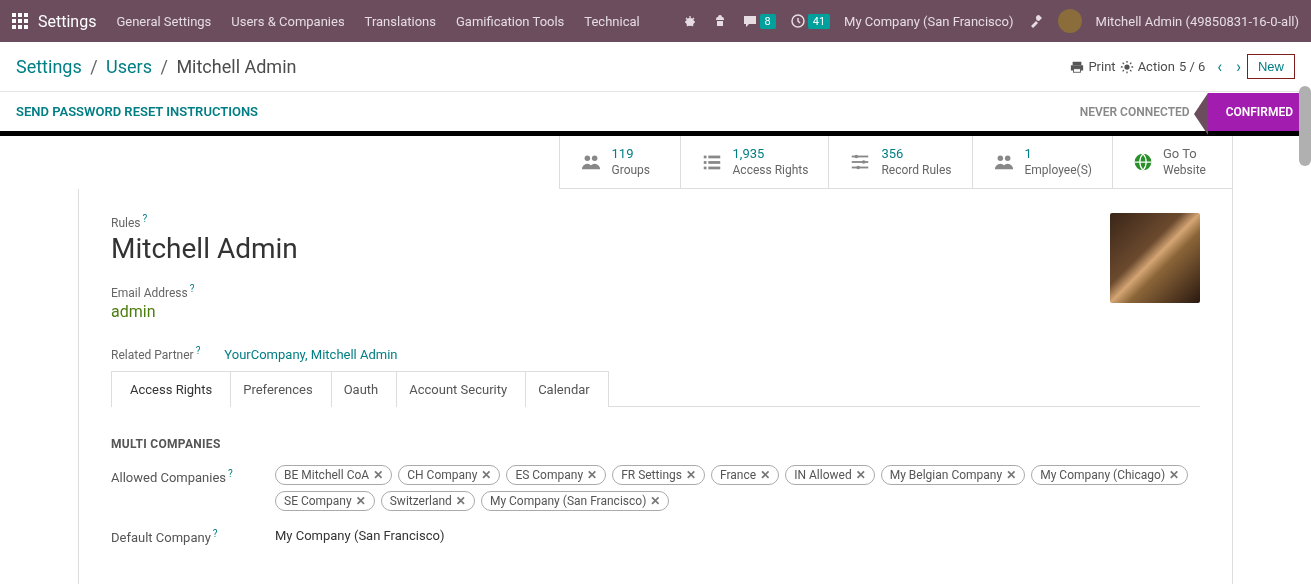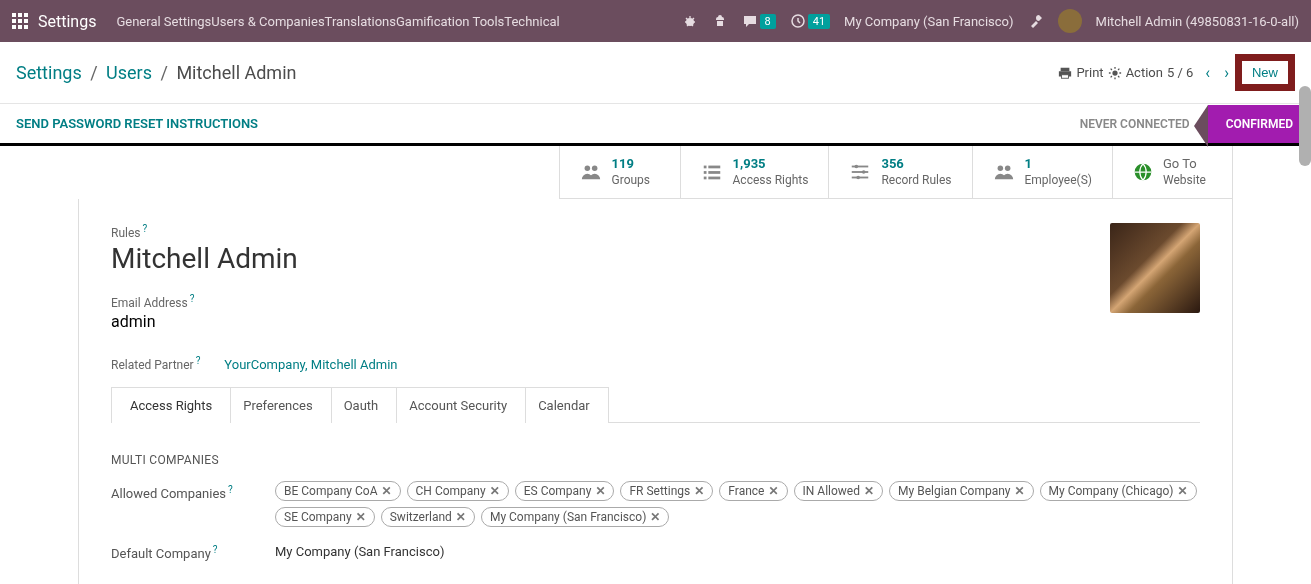--- a/index.html
+++ b/index.html
@@ -1,75 +1,75 @@
 <!DOCTYPE html>
 <html><head>
 <meta charset="utf-8">
 <style>
 * { box-sizing: border-box; margin: 0; padding: 0; }
 body { font-family: -apple-system, BlinkMacSystemFont, "Segoe UI", Roboto, sans-serif; font-size: 13px; color: #4c4c4c; background: #fff; }
 
 .topnav { background: #6b4d5e; color: #fff; height: 42px; display: flex; align-items: center; padding: 0 12px; }
 .topnav .apps-icon { width: 16px; height: 16px; margin-right: 10px; display: inline-flex; }
 .topnav .brand { font-size: 16px; margin-right: 20px; }
-.topnav .menu { display: flex; flex: 1; }
+.topnav .menu { display: flex; gap: 20px; flex: 1; }
 .topnav .menu a { color: #e6dce1; font-size: 13px; cursor: pointer; }
 .topnav .right { display: flex; align-items: center; gap: 14px; }
 .topnav .icon-btn { position: relative; display: inline-flex; align-items: center; cursor: pointer; }
 .topnav .badge { background: #00a09d; color: #fff; font-size: 11px; padding: 1px 5px; border-radius: 2px; margin-left: 2px; }
 .topnav .company { font-size: 13px; color: #e6dce1; cursor: pointer; }
 .topnav .avatar { width: 24px; height: 24px; border-radius: 50%; background: #8a6d3b; display: inline-block; }
 .topnav .user { font-size: 13px; color: #e6dce1; }
 
 .breadcrumb-bar { display: flex; align-items: center; justify-content: space-between; padding: 12px 16px; border-bottom: 1px solid #e5e5e5; }
 .breadcrumb { font-size: 18px; color: #017e84; }
 .breadcrumb a { color: #017e84; cursor: pointer; }
 .breadcrumb .sep { color: #666; margin: 0 4px; }
 .breadcrumb .current { color: #4c4c4c; }
 .crumb-right { display: flex; align-items: center; gap: 4px; }
 .action-btn { color: #4c4c4c; cursor: pointer; display: inline-flex; align-items: center; gap: 4px; }
 .pager { display: flex; align-items: center; gap: 10px; font-size: 13px; }
 .pager .arrow { color: #017e84; cursor: pointer; font-size: 16px; padding: 0 2px; }
-.new-btn { border: 7px solid #7f1d1d; color: #017e84; padding: 4px 10px; cursor: pointer; background: #fff; font-size: 13px; }
-
-.status-row { display: flex; align-items: center; justify-content: space-between; border-bottom: 3px solid #000000; }
+.new-btn { border: 1px solid #7f1d1d; color: #017e84; padding: 4px 10px; cursor: pointer; background: #fff; font-size: 13px; }
+
+.status-row { display: flex; align-items: center; justify-content: space-between; border-bottom: 5px solid #000000; }
 .status-row .action-link { color: #017e84; font-weight: 600; padding: 12px 16px; cursor: pointer; font-size: 13px; }
 .status-tabs { display: flex; align-items: center; }
 .status-tab { padding: 12px 18px; font-size: 12px; font-weight: 600; color: #888; cursor: pointer; }
 .status-tab.active { background: #a21caf; color: #fff; position: relative; }
 .status-tab.active::before { content: ""; position: absolute; left: -14px; top: 0; border-top: 21px solid transparent; border-bottom: 21px solid transparent; border-right: 14px solid #6b4d5e; }
 
 .content { padding: 0 78px; }
 .stat-boxes { display: flex; border: 1px solid #ddd; border-top: none; margin-left: auto; width: fit-content; }
 .stat-box { display: flex; align-items: center; gap: 10px; padding: 10px 20px; border-left: 1px solid #ddd; cursor: pointer; min-width: 120px; }
 .stat-box:first-child { border-left: none; }
 .stat-box .stat-icon { color: #888; }
 .stat-box .stat-text { display: flex; flex-direction: column; line-height: 1.3; }
-.stat-box .stat-num { color: #017e84; font-weight: 700; font-size: 13px; }
+.stat-box .stat-num { color: #017e84; font-weight: 400; font-size: 13px; }
 .stat-box .stat-label { color: #666; font-size: 12px; }
 .stat-box.website .stat-num { font-weight: normal; color: #666; }
 .stat-box.website svg { color: #1a7e1a; }
 
 .form-sheet { border: 1px solid #ddd; border-top: none; padding: 24px 32px; position: relative; }
 .field-label { font-size: 12px; color: #666; margin-bottom: 2px; }
 .field-label .help { color: #017e84; font-size: 10px; vertical-align: super; margin-left: 2px; }
 .name-value { font-size: 28px; color: #333; margin-bottom: 18px; }
-.email-value { font-size: 16px; color: #000000; margin-bottom: 24px; }
-.related-row { display: flex; align-items: baseline; gap: 24px; margin-bottom: 14px; }
+.email-value { font-size: 16px; color: #4d7c0f; margin-bottom: 24px; }
+.related-row { display: flex; align-items: baseline; gap: 24px; margin-bottom: 8px; }
 .related-row .link { color: #017e84; cursor: pointer; font-size: 13px; }
 .avatar-large { position: absolute; top: 24px; right: 32px; width: 90px; height: 90px; background: linear-gradient(135deg, #3a2518 0%, #6b4a2e 40%, #d4a574 50%, #8b6538 60%, #2a1810 100%); border-radius: 2px; }
 
 .tabs { display: flex; border-bottom: 1px solid #ddd; }
 .tab { padding: 10px 18px; border: 1px solid #ddd; border-bottom: none; margin-right: -1px; cursor: pointer; background: #fff; font-size: 13px; color: #555; position: relative; top: 1px; }
 .tab.active { border-bottom: 1px solid #fff; color: #333; }
 .tab:not(.active) { border-color: transparent; border-bottom: none; }
 .tabs .tab { border: 1px solid #ddd; border-bottom: none; }
 .tabs .tab:not(.active) { border-color: #ddd; padding-left: 12px; }
 
-.section-title { font-size: 12px; font-weight: 400; color: #555; margin: 30px 0 14px; letter-spacing: 0.3px; }
+.section-title { font-size: 12px; font-weight: 700; color: #555; margin: 30px 0 14px; letter-spacing: 0.3px; }
 .field-row { display: flex; align-items: flex-start; gap: 24px; margin-bottom: 14px; }
 .field-row .fl { width: 140px; font-size: 13px; color: #555; padding-top: 3px; }
 .field-row .fl .help { color: #017e84; font-size: 10px; vertical-align: super; margin-left: 2px; }
 .tags { display: flex; flex-wrap: wrap; gap: 6px; flex: 1; }
 .tag { border: 1px solid #aaa; border-radius: 12px; padding: 2px 8px; font-size: 12px; color: #555; display: inline-flex; align-items: center; gap: 4px; cursor: pointer; }
 .tag .x { color: #777; font-weight: bold; cursor: pointer; }
 .plain-value { font-size: 13px; color: #333; padding-top: 3px; }
 
 .scrollbar { position: fixed; right: 0; top: 86px; width: 12px; height: 80px; background: #b0b0b0; border-radius: 6px; }
 
@@ -273,21 +273,21 @@
       <div class="tab">Account Security</div>
       <div class="tab">Calendar</div>
     </div>
 
     <div class="section-title">MULTI COMPANIES</div>
 
     <div class="field-row">
       <span class="fl"><span>Allowed Companies</span><span class="help">?</span></span>
       <div class="tags">
         <span class="tag">
-            <span>BE Company CoA</span>
+            <span>BE Mitchell CoA</span>
             <span class="x">✕</span>
           </span>
         <span class="tag">
             <span>CH Company</span>
             <span class="x">✕</span>
           </span>
         <span class="tag">
             <span>ES Company</span>
             <span class="x">✕</span>
           </span>

